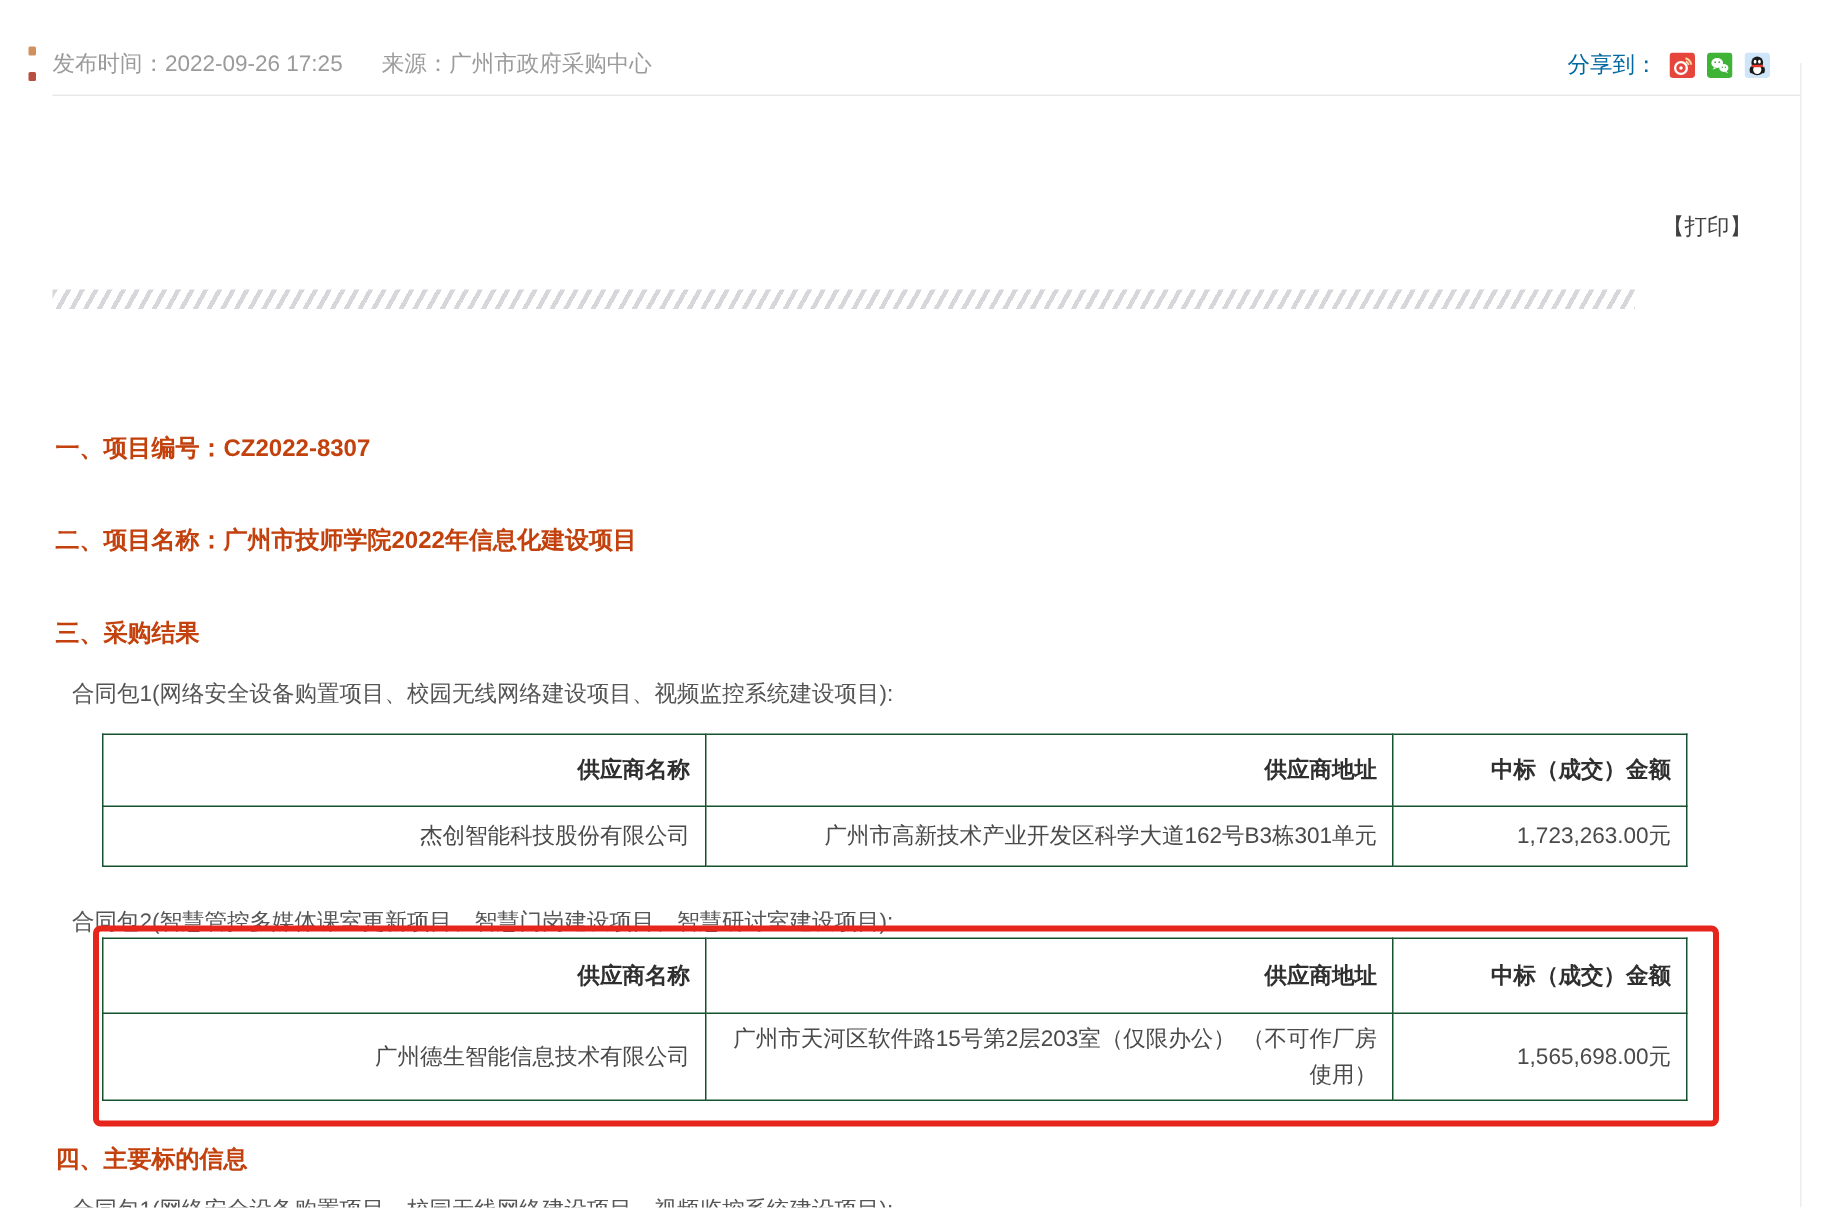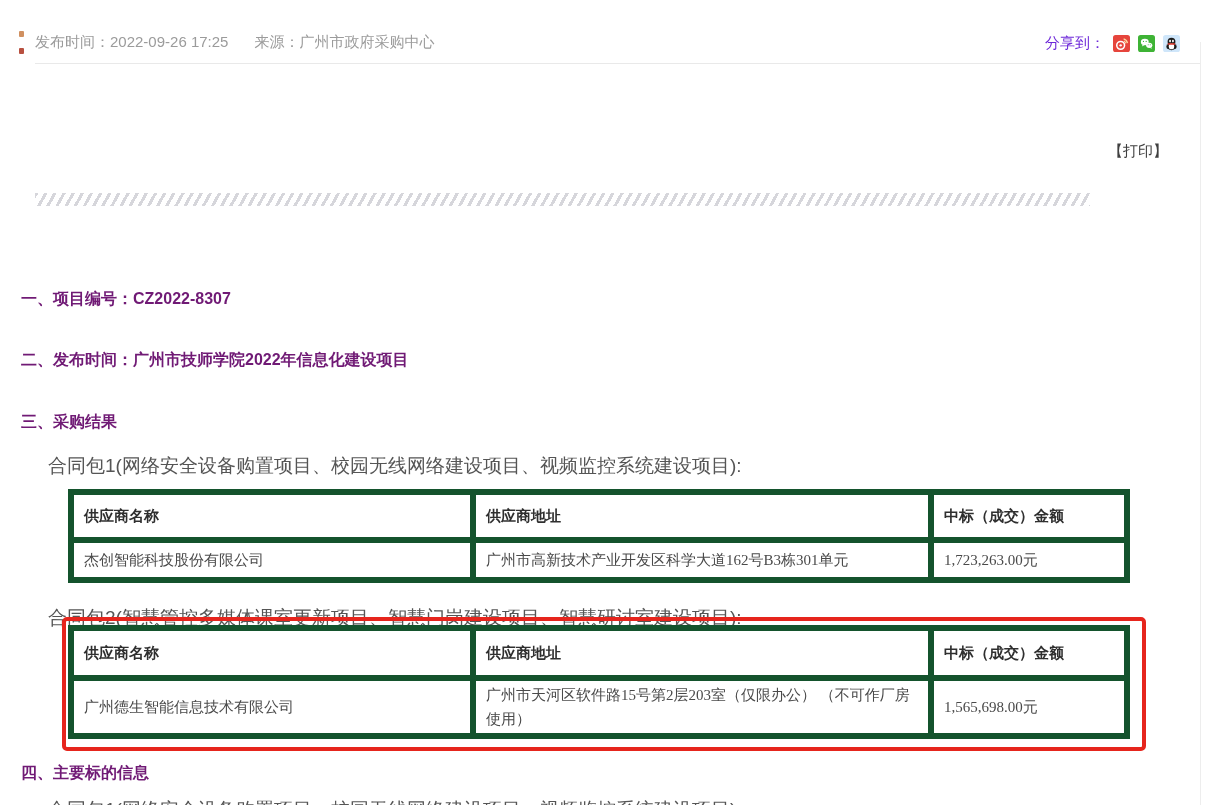--- a/index.html
+++ b/index.html
@@ -14,50 +14,50 @@
   .right-border { position:absolute; left:1200px; top:42px; bottom:0; width:1px; background:#ededed; }
 
   
   .meta-bar { position:absolute; left:0; top:0; width:1218px; height:51px; }
   .meta-border { position:absolute; left:35px; right:18px; top:63px; height:1px; background:#e9e9e9; }
   .meta-left { position:absolute; left:35px; top:33px; font-size:15px; color:#9b9b9b; white-space:nowrap; }
   .meta-left .src { margin-left:26px; }
   .speck { position:absolute; border-radius:1px; }
   .speck.s1 { left:19px; top:31px; width:5px; height:6px; background:#d09060; }
   .speck.s2 { left:19px; top:48px; width:5px; height:6px; background:#b85040; }
-  .share-box { position:absolute; left:1045px; top:33px; height:20px; font-size:15px; color:#6d28d9; display:flex; align-items:center; }
+  .share-box { position:absolute; left:1045px; top:33px; height:20px; font-size:15px; color:#0369a1; display:flex; align-items:center; }
   .sicon { display:inline-block; width:17px; height:17px; margin-left:8px; cursor:pointer; }
   .sicon svg { display:block; width:17px; height:17px; }
 
   
   .title { position:absolute; left:14px; top:86px; width:1190px; text-align:center;
            font-size:30px; font-weight:700; color:#1c1c1c; letter-spacing:0.5px; }
   .print-btn { position:absolute; right:50px; top:142px; font-size:15px; color:#404040; cursor:pointer; }
 
   
   .hatch { position:absolute; left:35px; top:193px; width:1055px; height:13px;
            background:repeating-linear-gradient(119deg,#d6d6db 0 3px,transparent 3px 8px); }
 
   
-  .sec { position:absolute; left:21px; font-size:16px; font-weight:700; color:#701a75; white-space:nowrap; }
+  .sec { position:absolute; left:37px; font-size:16px; font-weight:700; color:#c2410c; white-space:nowrap; }
   .sec.s-1 { top:289px; }
   .sec.s-2 { top:350px; }
   .sec.s-3 { top:412px; }
   .sec.s-4 { top:763px; }
-  .pkg { position:absolute; left:48px; font-size:19px; color:#555; white-space:nowrap; }
+  .pkg { position:absolute; left:48px; font-size:15px; color:#555; white-space:nowrap; }
   .pkg.p-1 { top:453px; }
   .pkg.p-2 { top:593px;margin-top:12px; }
   .pkg.p-clip { top:797px; }
 
   
   table.result { position:absolute; left:68px; width:1056px; border-collapse:collapse; table-layout:fixed;
                  font-size:15px; color:#4a4a4a; }
   table.t1 { top:489px; }
   table.t2 { top:625px; }
-  table.result th, table.result td { border:6px solid #14532d; text-align:left; vertical-align:middle; padding:2px 10px;font-family:Liberation Serif, serif; }
+  table.result th, table.result td { border:1px solid #14532d; text-align:right; vertical-align:middle; padding:2px 10px; }
   table.result th { font-weight:700; color:#2f2f2f; }
   table.t1 tr.hrow { height:48px; }
   table.t1 tr.drow { height:40px;padding-left:36px; }
   table.t2 tr.hrow { height:50px; }
   table.t2 tr.drow { height:58px; }
   col.c1 { width:402px; } col.c2 { width:458px; } col.c3 { width:196px; }
   td.amt { text-align:right; padding-right:18px; }
   td.addr { line-height:24px; }
 
   
@@ -114,21 +114,21 @@
       </span>
     </div>
     <div class="meta-border"></div>
   </div>
 
   <div class="print-btn">【打印】</div>
 
   <div class="hatch"></div>
 
   <p class="sec s-1">一、项目编号：CZ2022-8307</p>
-  <p class="sec s-2">二、发布时间：广州市技师学院2022年信息化建设项目</p>
+  <p class="sec s-2">二、项目名称：广州市技师学院2022年信息化建设项目</p>
   <p class="sec s-3">三、采购结果</p>
 
   <p class="pkg p-1">合同包1(网络安全设备购置项目、校园无线网络建设项目、视频监控系统建设项目):</p>
 
   <table class="result t1">
     <colgroup>
         <col class="c1">
         <col class="c2">
         <col class="c3">
       </colgroup>

